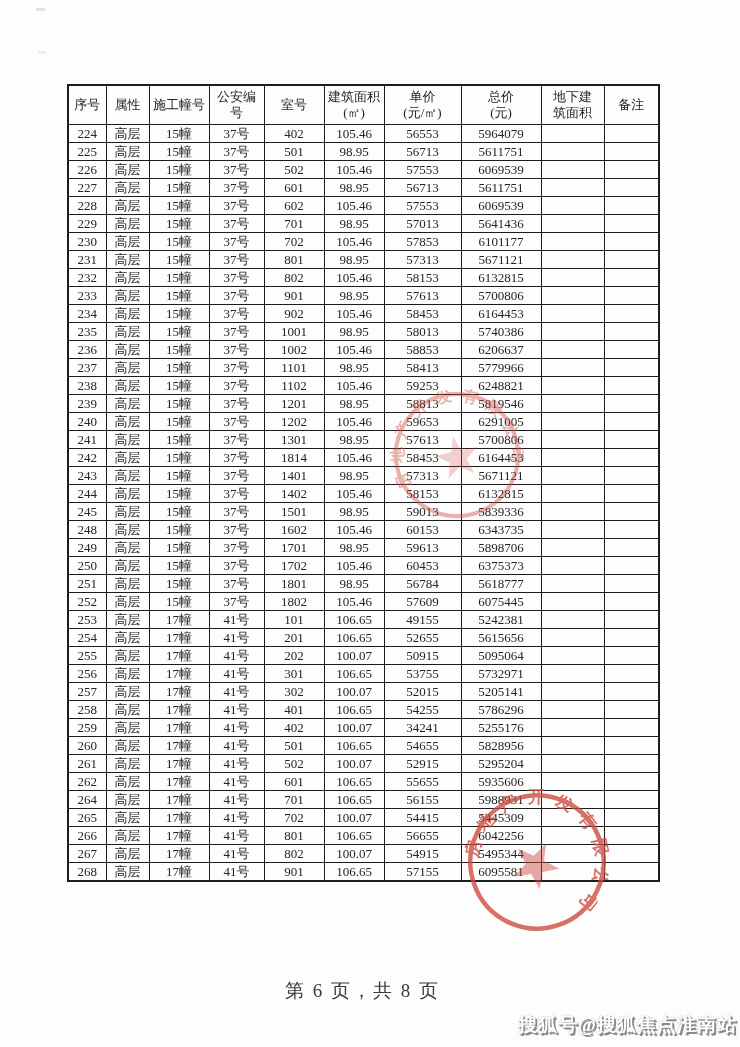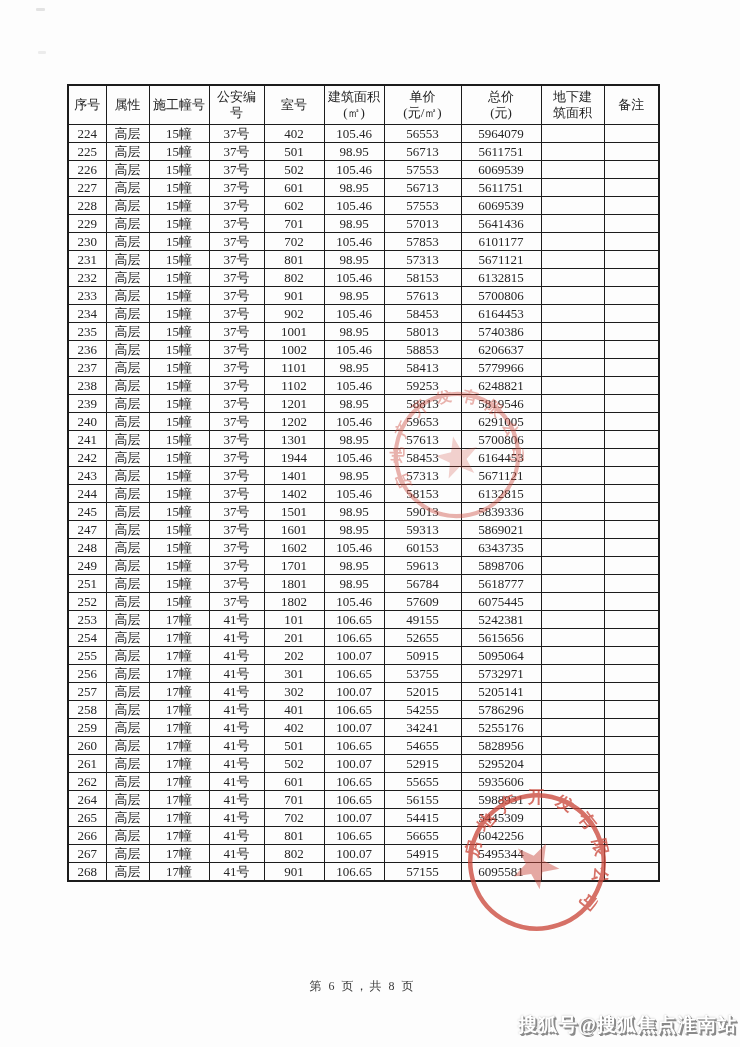--- a/index.html
+++ b/index.html
@@ -54,21 +54,21 @@
   .seal-star{fill:var(--stamp_red,#cc4a3d);fill-opacity:.6;}
   .seal-text{
     fill:var(--stamp_red,#cc4a3d);
     font-family:"Liberation Sans","DejaVu Sans",sans-serif;
     font-size:19px;font-weight:bold;letter-spacing:2px;
   }
 
   .footer{
     position:absolute;left:67px;top:978px;width:591px;
     text-align:center;
-    font-size:12px;color:#3a3a3a;
+    font-size:19px;color:#3a3a3a;
     letter-spacing:2px;
   }
   .watermark{
     position:absolute;right:3px;top:1012px;
     font-family:Liberation Serif, serif;
     font-size:19px;font-weight:bold;letter-spacing:1px;
     color:var(--watermark_fill,#ffffff);
     text-shadow:2px 2px 0 var(--watermark_shadow,#8a8a8a),
                 1px 1px 0 var(--watermark_shadow,#8a8a8a),
                 0 0 2px #bdbdbd;
@@ -350,21 +350,21 @@
           <td>57613</td>
           <td>5700806</td>
           <td></td>
           <td></td>
         </tr>
         <tr>
           <td>242</td>
           <td>高层</td>
           <td>15幢</td>
           <td>37号</td>
-          <td>1944</td>
+          <td>1814</td>
           <td>105.46</td>
           <td>58453</td>
           <td>6164453</td>
           <td></td>
           <td></td>
         </tr>
         <tr>
           <td>243</td>
           <td>高层</td>
           <td>15幢</td>
@@ -394,52 +394,52 @@
           <td>15幢</td>
           <td>37号</td>
           <td>1501</td>
           <td>98.95</td>
           <td>59013</td>
           <td>5839336</td>
           <td></td>
           <td></td>
         </tr>
         <tr>
-          <td>247</td>
-          <td>高层</td>
-          <td>15幢</td>
-          <td>37号</td>
-          <td>1601</td>
-          <td>98.95</td>
-          <td>59313</td>
-          <td>5869021</td>
-          <td></td>
-          <td></td>
-        </tr>
-        <tr>
           <td>248</td>
           <td>高层</td>
           <td>15幢</td>
           <td>37号</td>
           <td>1602</td>
           <td>105.46</td>
           <td>60153</td>
           <td>6343735</td>
           <td></td>
           <td></td>
         </tr>
         <tr>
           <td>249</td>
           <td>高层</td>
           <td>15幢</td>
           <td>37号</td>
           <td>1701</td>
           <td>98.95</td>
           <td>59613</td>
           <td>5898706</td>
+          <td></td>
+          <td></td>
+        </tr>
+        <tr>
+          <td>250</td>
+          <td>高层</td>
+          <td>15幢</td>
+          <td>37号</td>
+          <td>1702</td>
+          <td>105.46</td>
+          <td>60453</td>
+          <td>6375373</td>
           <td></td>
           <td></td>
         </tr>
         <tr>
           <td>251</td>
           <td>高层</td>
           <td>15幢</td>
           <td>37号</td>
           <td>1801</td>
           <td>98.95</td>

